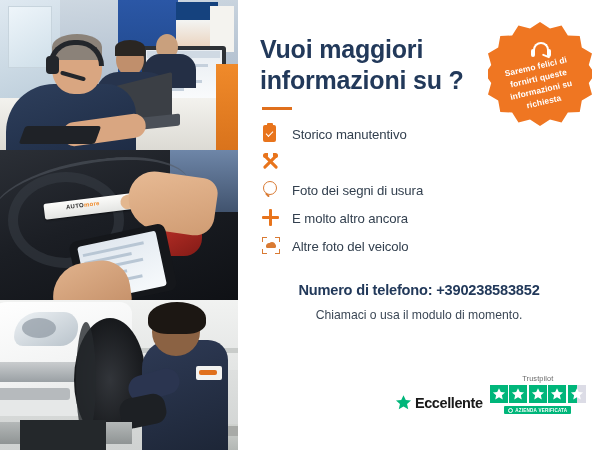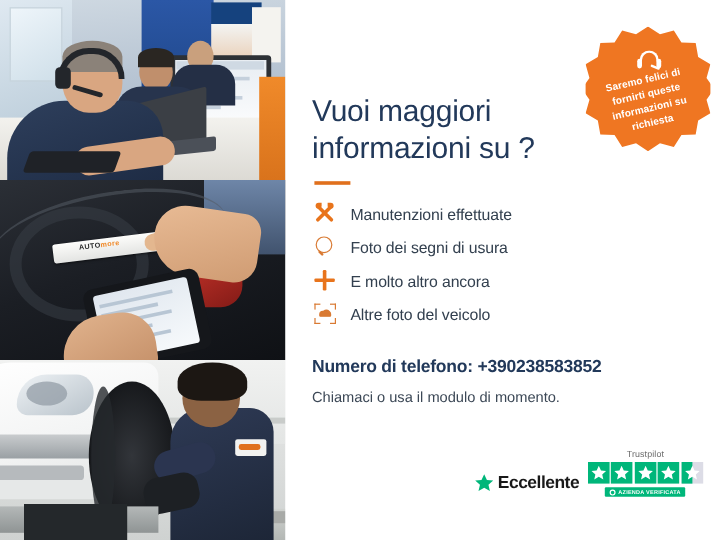--- a/index.html
+++ b/index.html
@@ -157,25 +157,24 @@
     position: relative;
     flex: 1 1 auto;
     height: 450px;
     background: #ffffff;
     padding: 34px 22px 0 22px;
   }
 
   .headline {
     font-size: 25px;
     line-height: 1.22;
-    font-weight: normal;
+    font-weight: bold;
     color: #22395a;
     letter-spacing: -0.2px;
     max-width: 210px;
-    margin-top: 44px;
   }
   .rule {
     width: 30px; height: 3px;
     background: #e0701d;
     margin: 12px 0 10px 2px;
   }
 
   
   .badge {
     position: absolute;
@@ -273,21 +272,21 @@
   .ico-frame .car::before{ content:""; position:absolute; left:2px; top:-2.4px;
     width:6px; height:3px; background:#d97a33; border-radius:3px 3px 0 0; }
 
   
   .ico-plus { position:absolute; left:2px; top:1px; width:17px; height:17px; }
   .ico-plus i { position:absolute; background:#e8741c; border-radius:1px; }
   .ico-plus i:first-child { left:7px; top:0; width:2.6px; height:17px; }
   .ico-plus i:last-child  { left:0; top:7.2px; width:17px; height:2.6px; }
 
   
-  .phone-block { margin-top: 22px; }
+  .phone-block { margin-top: 22px; text-align: center; }
   .phone-line {
     font-size: 14.6px; font-weight: bold; color: #22395a;
     letter-spacing: -0.2px;
   }
   .sub {
     margin-top: 9px;
     font-size: 12.2px; color: #3c4856; line-height: 1.45;
   }
 
   
@@ -418,31 +417,38 @@
         <div class="band"></div>
           <div class="cl"></div>
           <div class="cr"></div>
           <div class="boom"></div>
       </div>
       <div class="btext">Saremo felici di fornirti queste informazioni su richiesta</div>
     </div>
 
     <div class="features">
 
+      <div class="feat">
+        <span class="ico">
+          <span class="ico-doc">
+              <span class="clip"></span>
+            </span>
+        </span>
+        <span class="lbl">Storico manutentivo</span>
+      </div>
 
       <div class="feat">
         <span class="ico">
           <span class="ico-tools">
               <i></i>
               <i></i>
               <i></i>
               <i></i>
             </span>
         </span>
-        <span class="lbl">Manutenzioni effettuate</span>
       </div>
 
       <div class="feat">
         <span class="ico">
           <span class="ico-search"></span>
         </span>
         <span class="lbl">Foto dei segni di usura</span>
       </div>
 
       <div class="feat">

